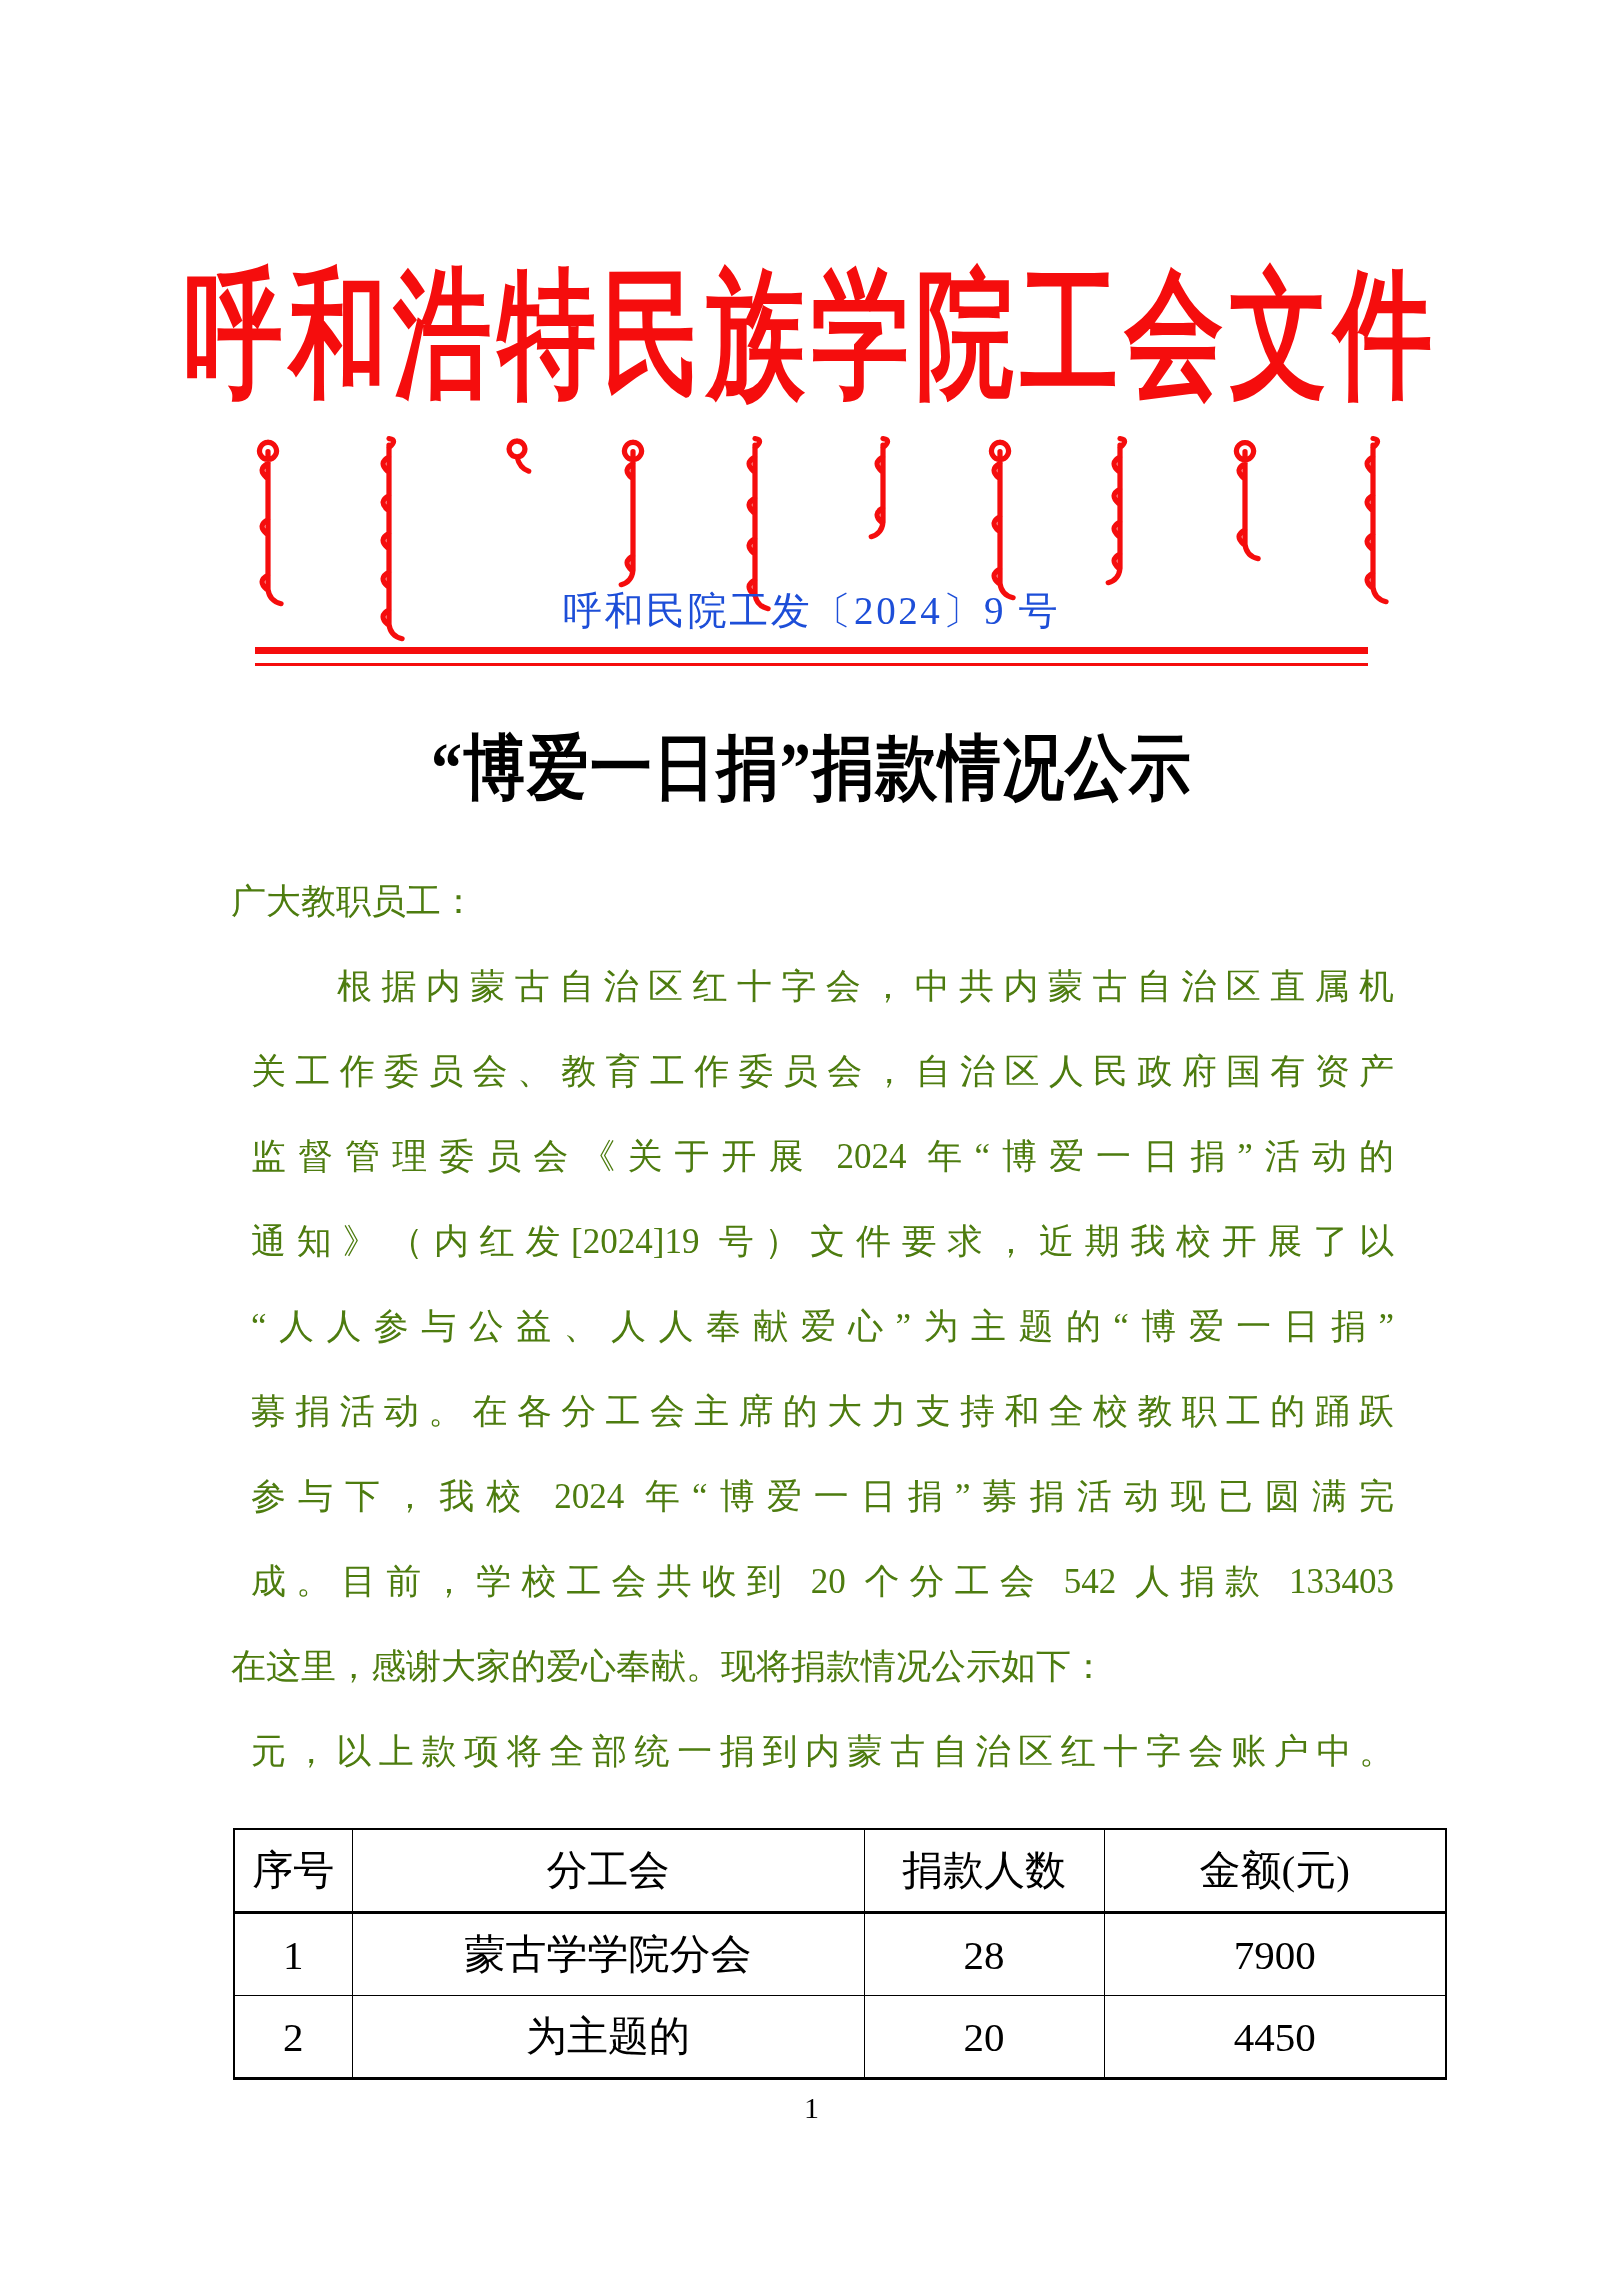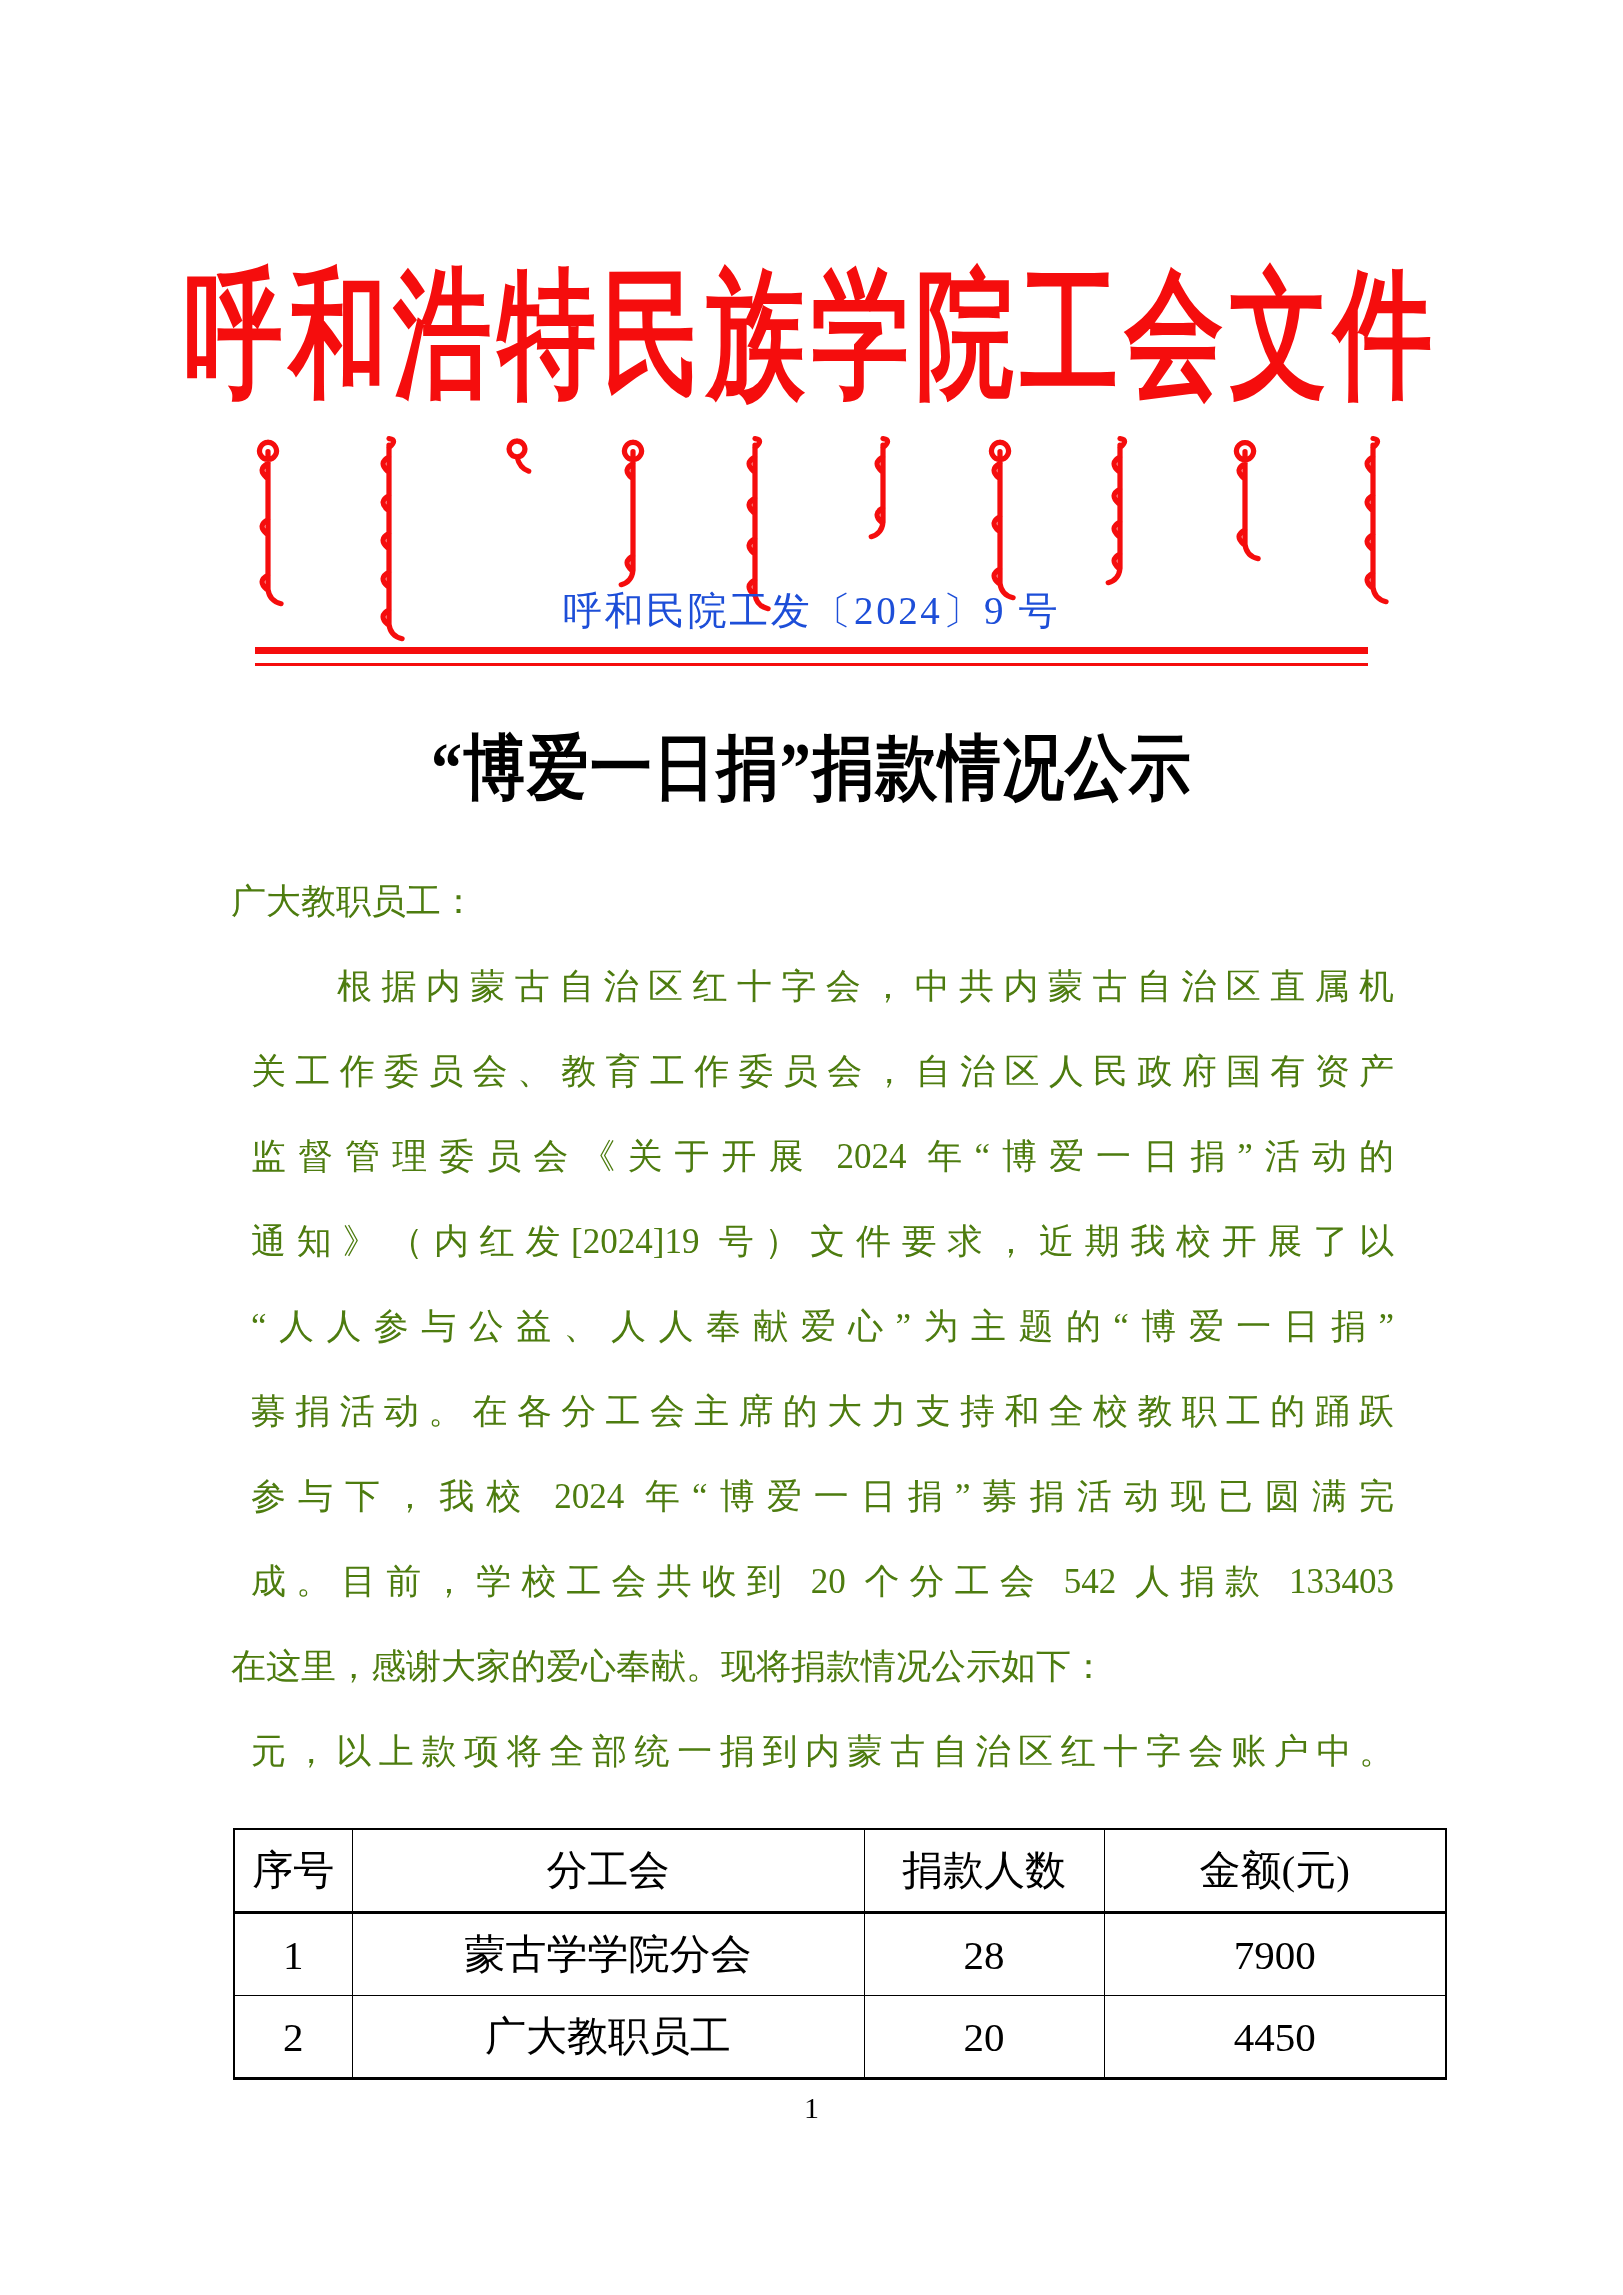--- a/index.html
+++ b/index.html
@@ -174,21 +174,21 @@
   </thead>
   <tbody>
     <tr>
       <td>1</td>
       <td>蒙古学学院分会</td>
       <td>28</td>
       <td>7900</td>
     </tr>
     <tr>
       <td>2</td>
-      <td>广大教职员工</td>
+      <td>为主题的</td>
       <td>20</td>
       <td>4450</td>
     </tr>
   </tbody>
 </table>
 
 <div class="abs page-number">1</div>
 
 
 </body></html>

